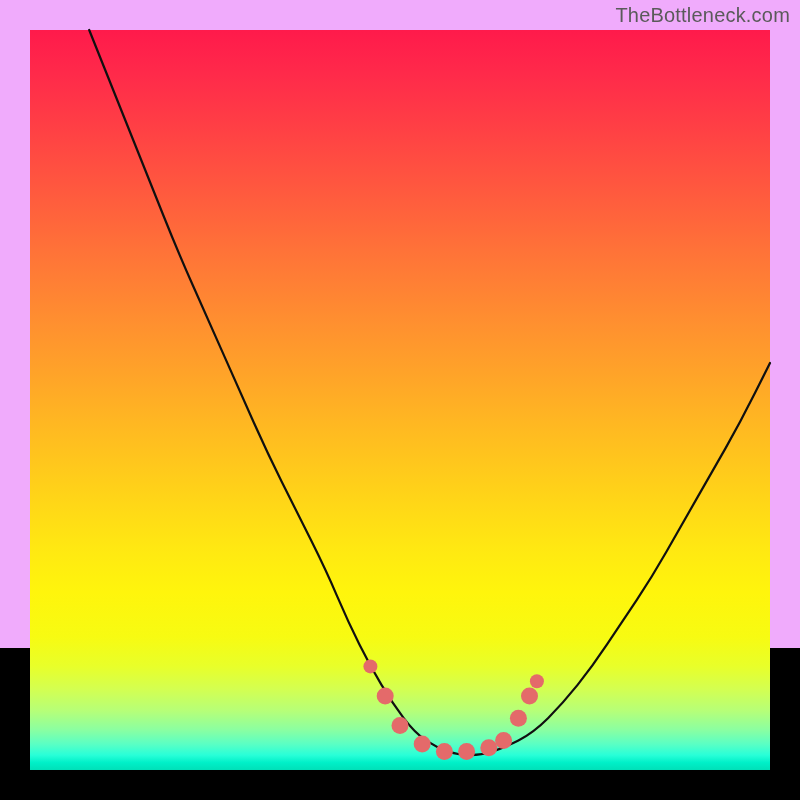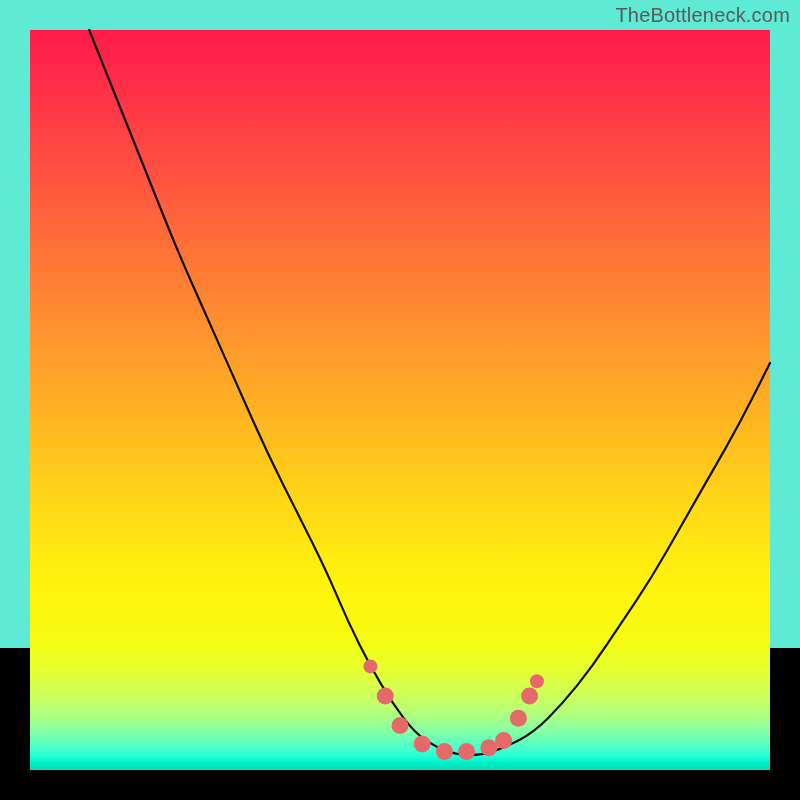--- a/index.html
+++ b/index.html
@@ -8,21 +8,21 @@
     width: 800px;
     height: 800px;
     background: #000;
     overflow: hidden;
     font-family: Arial, Helvetica, sans-serif;
   }
   .frame {
     position: relative;
     width: 800px;
     height: 648px;
-    background: #5eead4;
+    background: #f0abfc;
   }
   .plot {
     position: absolute;
     left: 30px;
     top: 30px;
     width: 740px;
     height: 740px;
     background: linear-gradient(to bottom,
       #ff1a4b 0%,
       #ff2a4a 6%,

